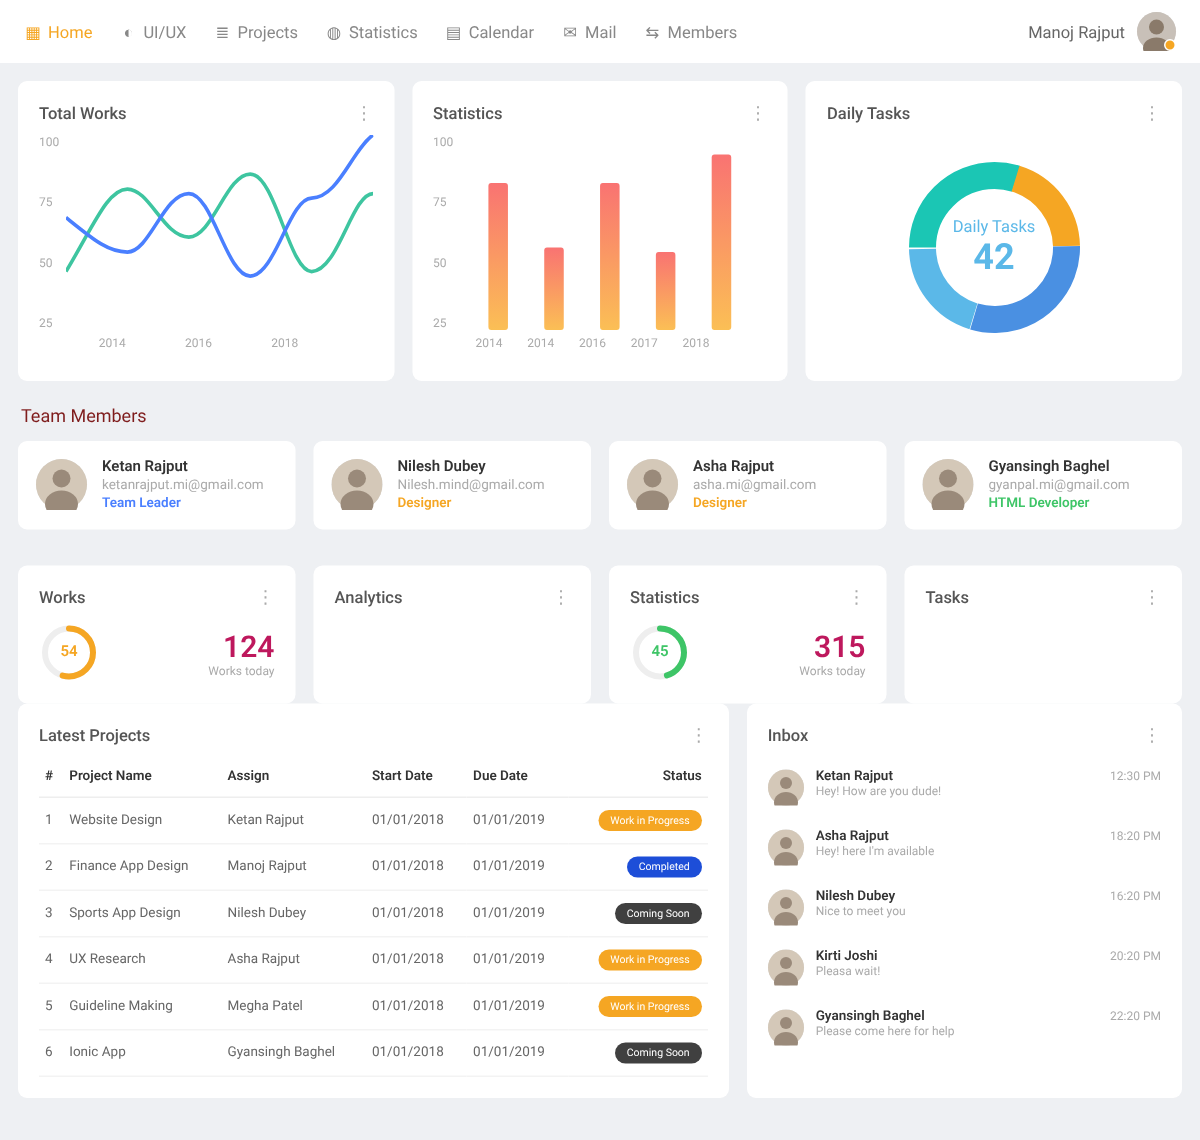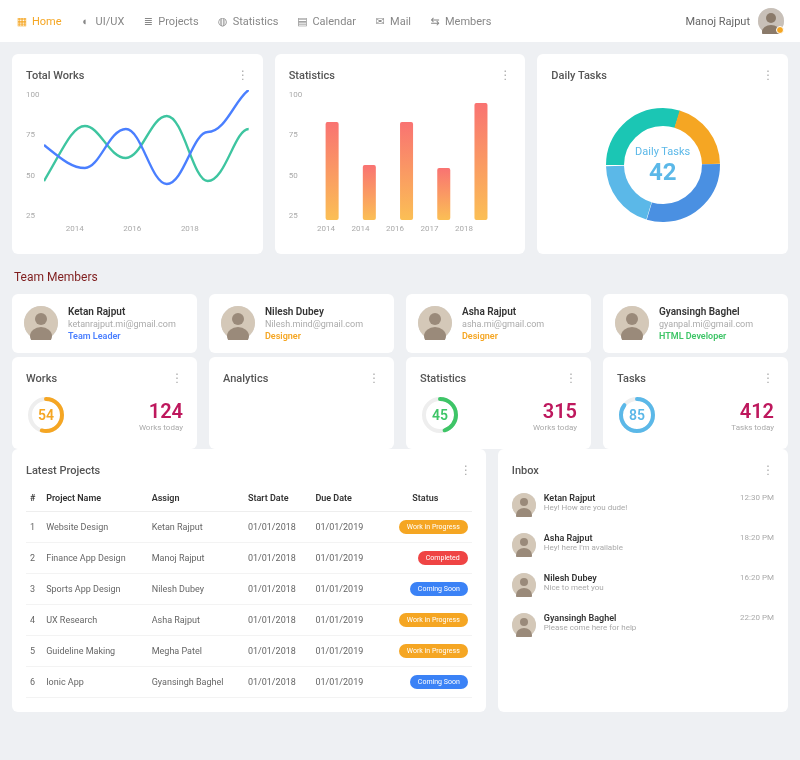--- a/index.html
+++ b/index.html
@@ -27,34 +27,34 @@
 .member-name{font-size:10px;color:#333;font-weight:600}
 .member-email{font-size:9px;color:#aaa;white-space:nowrap;overflow:hidden;text-overflow:ellipsis}
 .member-role{font-size:9px;font-weight:600}
 .role-leader{color:#4a7fff}
 .role-designer{color:#f5a623}
 .role-html{color:#3ec567}
 .stat-card{background:#fff;border-radius:6px;padding:14px;flex:1}
 .stat-body{display:flex;align-items:center;justify-content:space-between;margin-top:10px}
 .ring{width:40px;height:40px;position:relative}
 .ring svg{transform:rotate(-90deg)}
-.ring-text{position:absolute;top:50%;left:50%;transform:translate(-50%,-50%);font-size:14px;font-weight:600}
+.ring-text{position:absolute;top:50%;left:50%;transform:translate(-50%,-50%);font-size:10px;font-weight:600}
 .stat-num{text-align:right}
 .stat-value{font-size:20px;font-weight:600;color:#be185d}
 .stat-label{font-size:8px;color:#aaa}
 .lower{display:flex;gap:12px;margin-top:0}
 .projects-card{background:#fff;border-radius:6px;padding:14px;flex:1.7}
 .inbox-card{background:#fff;border-radius:6px;padding:14px;flex:1}
 table{width:100%;border-collapse:collapse;font-size:9px;margin-top:8px}
 th{text-align:left;padding:8px 4px;color:#333;font-weight:600;border-bottom:1px solid #eee}
 td{padding:8px 4px;color:#666;border-bottom:1px solid #f3f3f3}
 .badge{display:inline-block;padding:3px 8px;border-radius:10px;font-size:7px;color:#fff;font-weight:400}
 .b-progress{background:#f5a623}
-.b-completed{background:#ef4444}
-.b-soon{background:#3b82f6}
+.b-completed{background:#1d4ed8}
+.b-soon{background:#404040}
 .inbox-item{display:flex;gap:8px;align-items:flex-start;padding:8px 0;position:relative}
 .inbox-body{flex:1}
 .inbox-name{font-size:9px;font-weight:600;color:#333}
 .inbox-msg{font-size:8px;color:#aaa}
 .inbox-time{font-size:8px;color:#aaa;position:absolute;top:8px;right:0}
 .donut-center{position:absolute;top:50%;left:50%;transform:translate(-50%,-50%);text-align:center}
 .donut-title{font-size:11px;color:#5bb8e8}
 .donut-val{font-size:24px;font-weight:700;color:#5bb8e8}
 .donut-wrap{display:flex;align-items:center;justify-content:center;height:150px;position:relative}
 .axis-labels{display:flex;justify-content:space-around;font-size:8px;color:#aaa;padding:0 30px 0 20px}
@@ -228,21 +228,21 @@
             <ellipse cx="17" cy="30" rx="11" ry="9" fill="#9a8a7a"></ellipse>
           </svg></div>
         <div class="member-info">
           <span class="member-name">Gyansingh Baghel</span>
           <span class="member-email">gyanpal.mi@gmail.com</span>
           <span class="member-role role-html">HTML Developer</span>
         </div>
       </div>
     </div>
 
-  <div class="row" style="margin-top:4px" id="stats-row">
+  <div class="row" style="margin-top:24px" id="stats-row">
       <div class="stat-card">
         <div class="card-header">
           <span class="card-title">Works</span>
           <span class="more-icon">⋮</span>
         </div>
         <div class="stat-body">
           <div class="ring"><svg width="40" height="40">
               <circle cx="20" cy="20" r="16" stroke="#eee" stroke-width="4" fill="none"></circle>
               <circle cx="20" cy="20" r="16" stroke="#f5a623" stroke-width="4" fill="none" stroke-dasharray="54.28672105403163 100.53096491487338" stroke-linecap="round"></circle>
             </svg><span class="ring-text" style="color:#f5a623">54</span></div>
@@ -272,48 +272,38 @@
             <div class="stat-value">315</div>
             <div class="stat-label">Works today</div>
           </div>
         </div>
       </div>
       <div class="stat-card">
         <div class="card-header">
           <span class="card-title">Tasks</span>
           <span class="more-icon">⋮</span>
         </div>
-        <div class="stat-body">
-          <div class="ring"><svg width="40" height="40">
-              <circle cx="20" cy="20" r="16" stroke="#eee" stroke-width="4" fill="none"></circle>
-              <circle cx="20" cy="20" r="16" stroke="#5bb8e8" stroke-width="4" fill="none" stroke-dasharray="85.45132017764237 100.53096491487338" stroke-linecap="round"></circle>
-            </svg><span class="ring-text" style="color:#5bb8e8">85</span></div>
-          <div class="stat-num">
-            <div class="stat-value">412</div>
-            <div class="stat-label">Tasks today</div>
-          </div>
-        </div>
       </div>
     </div>
 
   <div class="lower">
     <div class="projects-card">
       <div class="card-header">
         <span class="card-title">Latest Projects</span>
         <span class="more-icon">⋮</span>
       </div>
       <table>
         <thead>
             <tr>
           <th>#</th>
           <th>Project Name</th>
           <th>Assign</th>
           <th>Start Date</th>
           <th>Due Date</th>
-          <th style="text-align:center">Status</th>
+          <th style="text-align:right">Status</th>
         </tr>
           </thead>
         <tbody id="projects-body">
             <tr>
               <td>1</td>
               <td>Website Design</td>
               <td>Ketan Rajput</td>
               <td>01/01/2018</td>
               <td>01/01/2019</td>
               <td style="text-align:right"><span class="badge b-progress">Work in Progress</span></td>
@@ -403,20 +393,32 @@
             </div>
             <div class="inbox-time">16:20 PM</div>
           </div>
           <div class="inbox-item">
             <div class="avatar tiny"><svg width="24" height="24">
                 <circle cx="12" cy="12" r="12" fill="#d4c8b8"></circle>
                 <circle cx="12" cy="9" r="4" fill="#9a8a7a"></circle>
                 <ellipse cx="12" cy="22" rx="8" ry="7" fill="#9a8a7a"></ellipse>
               </svg></div>
             <div class="inbox-body">
+              <div class="inbox-name">Kirti Joshi</div>
+              <div class="inbox-msg">Pleasa wait!</div>
+            </div>
+            <div class="inbox-time">20:20 PM</div>
+          </div>
+          <div class="inbox-item">
+            <div class="avatar tiny"><svg width="24" height="24">
+                <circle cx="12" cy="12" r="12" fill="#d4c8b8"></circle>
+                <circle cx="12" cy="9" r="4" fill="#9a8a7a"></circle>
+                <ellipse cx="12" cy="22" rx="8" ry="7" fill="#9a8a7a"></ellipse>
+              </svg></div>
+            <div class="inbox-body">
               <div class="inbox-name">Gyansingh Baghel</div>
               <div class="inbox-msg">Please come here for help</div>
             </div>
             <div class="inbox-time">22:20 PM</div>
           </div>
         </div>
     </div>
   </div>
 </div>
 

